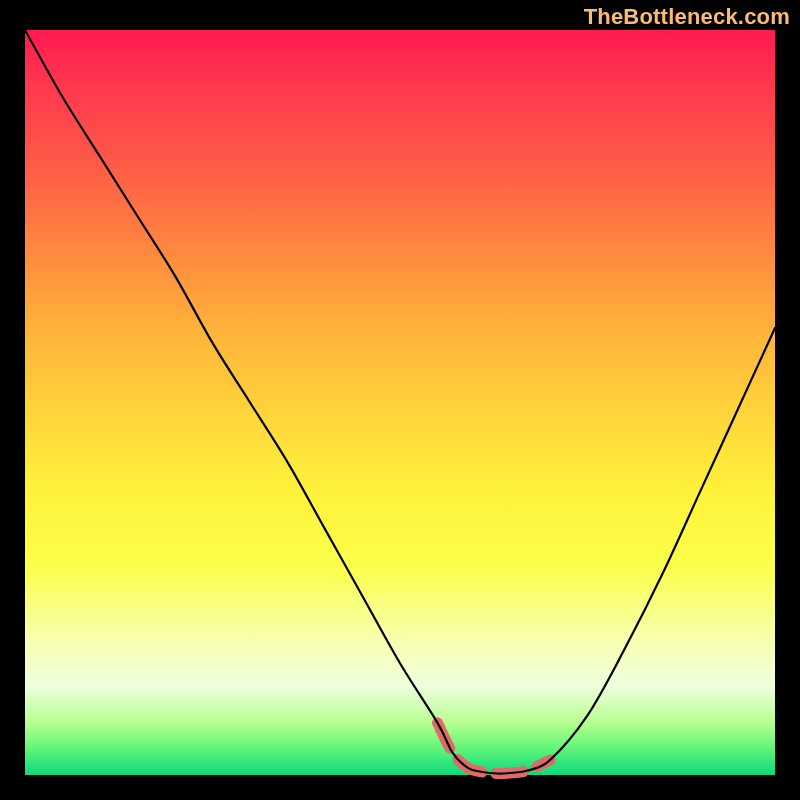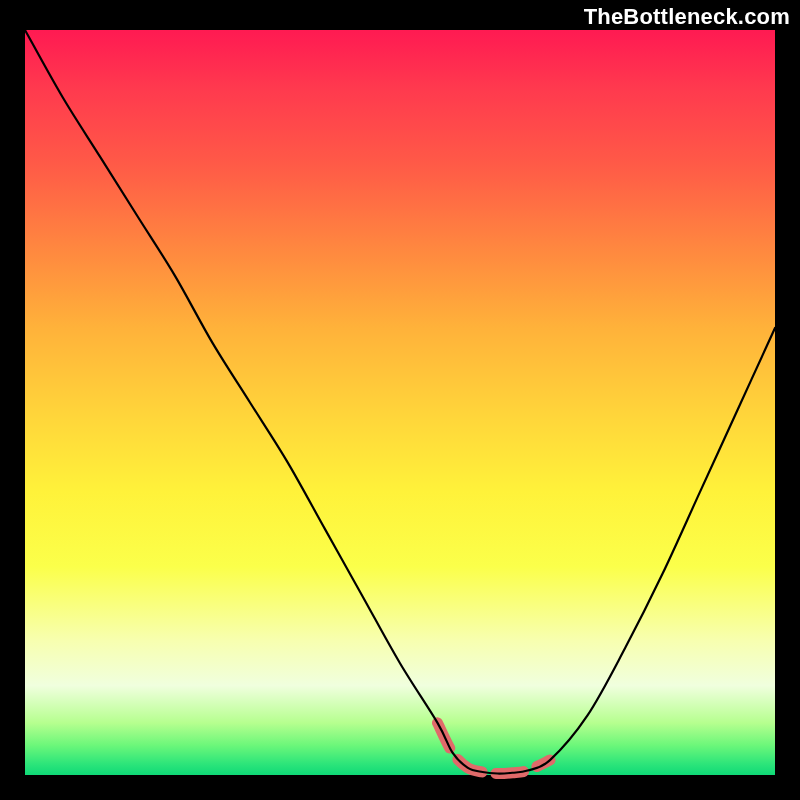--- a/index.html
+++ b/index.html
@@ -14,21 +14,21 @@
   .frame {
     position: relative;
     width: 800px;
     height: 800px;
     background: #000;
   }
   .watermark {
     position: absolute;
     top: 4px;
     right: 10px;
-    color: #ffffff;
+    color: #fdba74;
     font-size: 22px;
     font-weight: 600;
     letter-spacing: 0.2px;
     user-select: none;
   }
   .plot-area {
     position: absolute;
     left: 25px;
     top: 30px;
     width: 750px;

